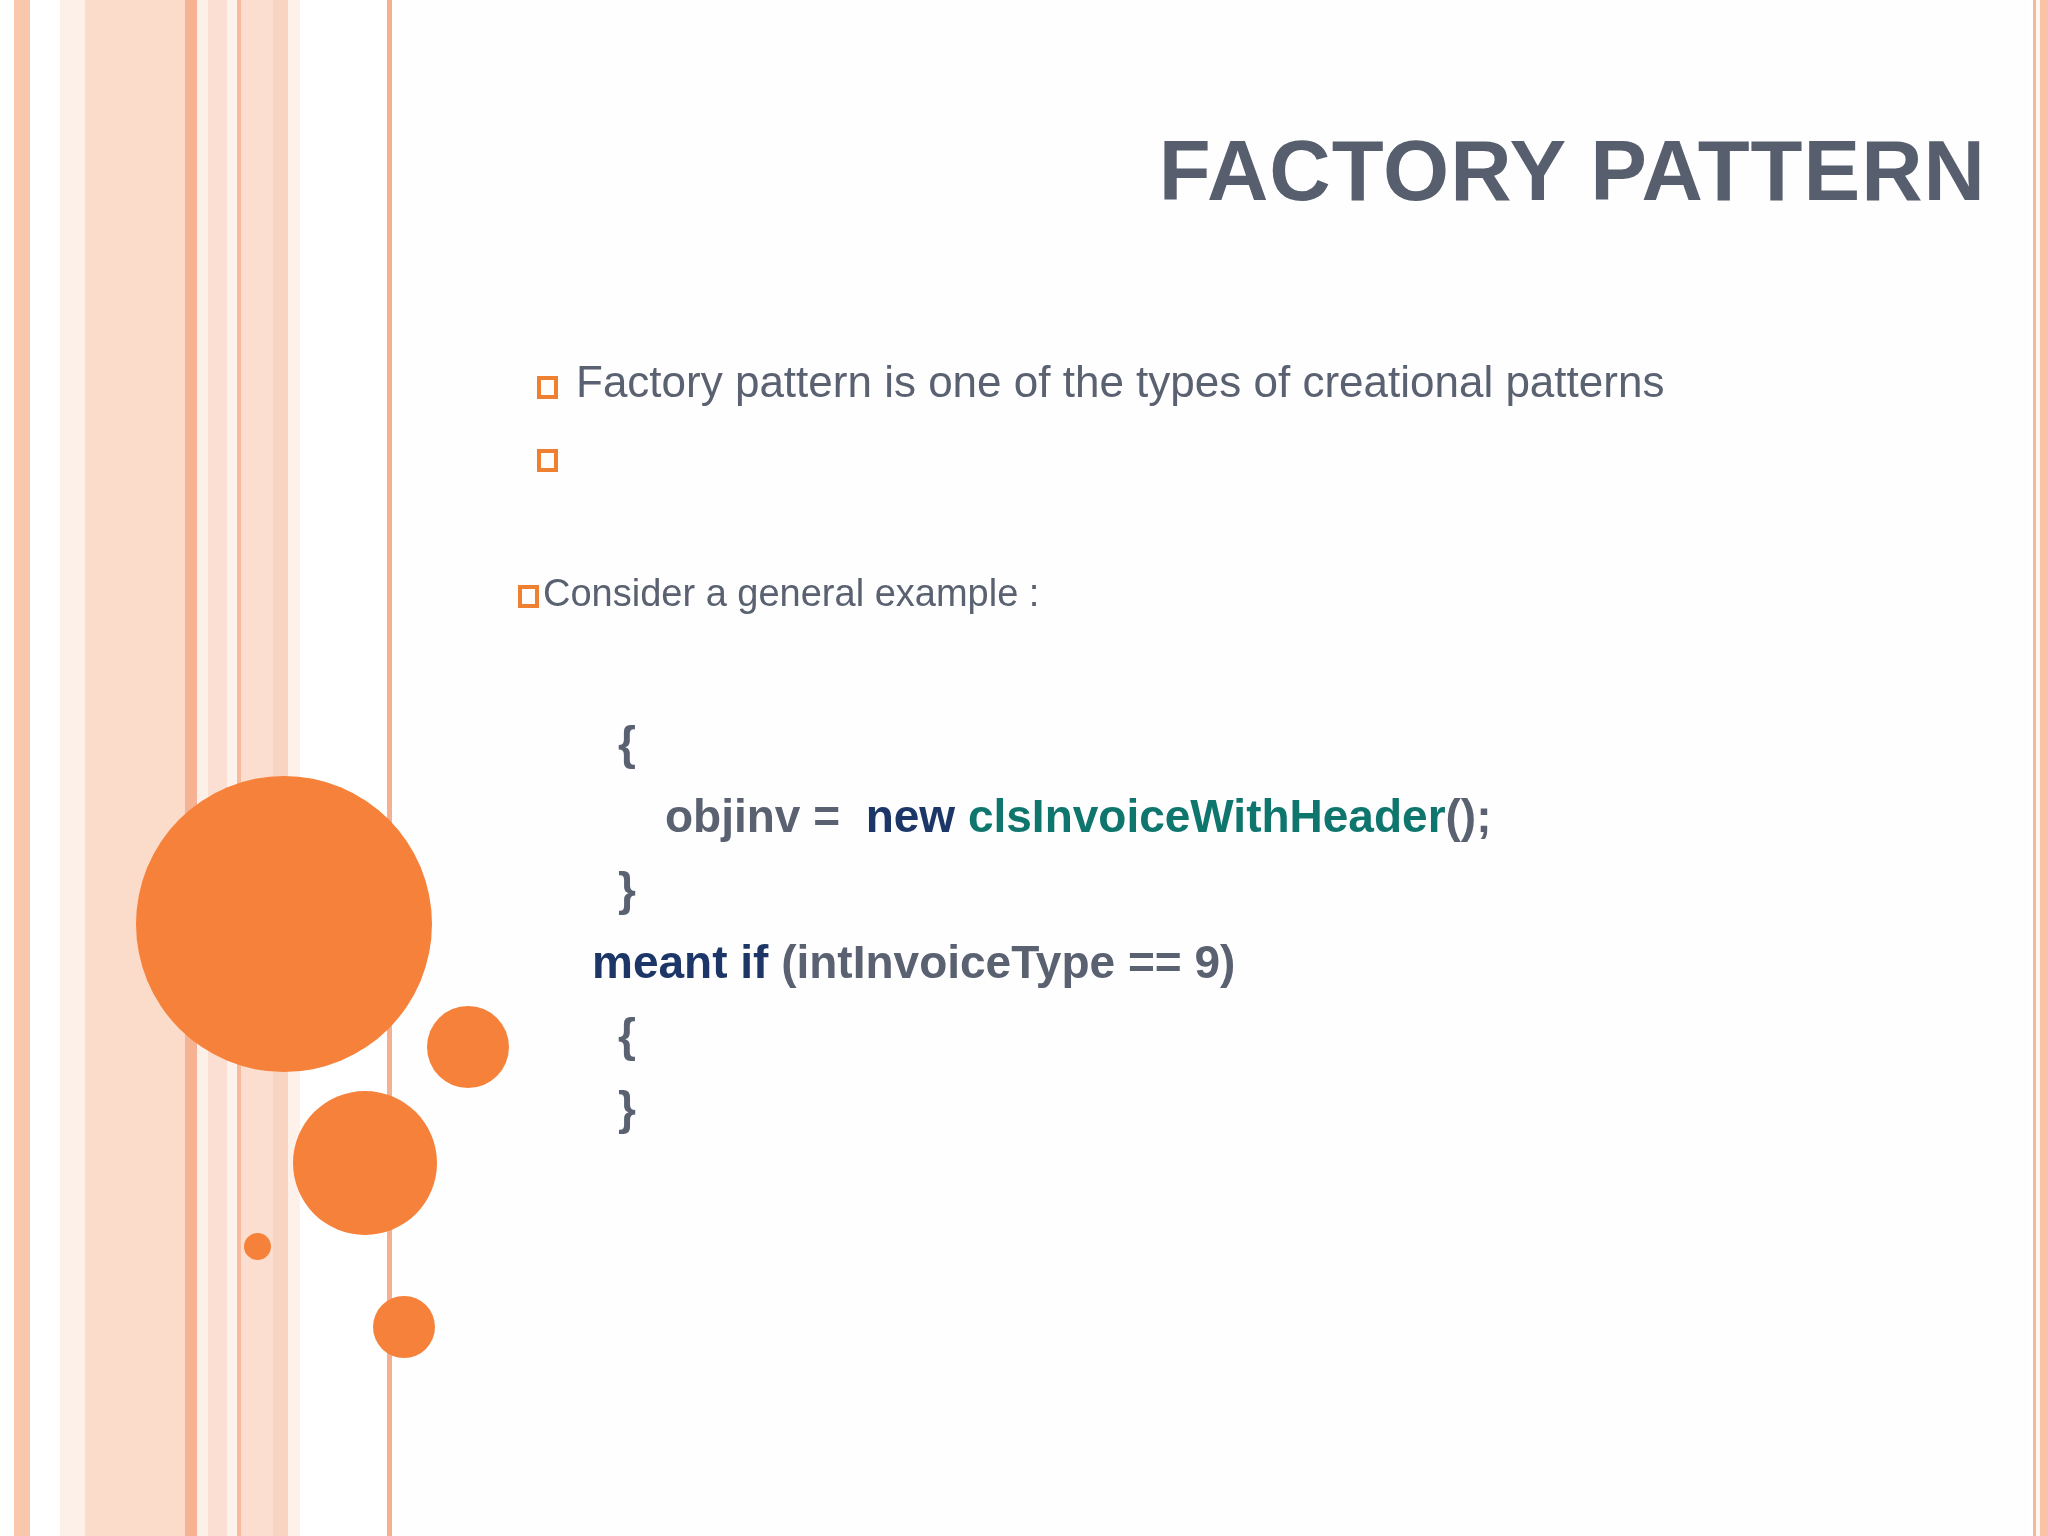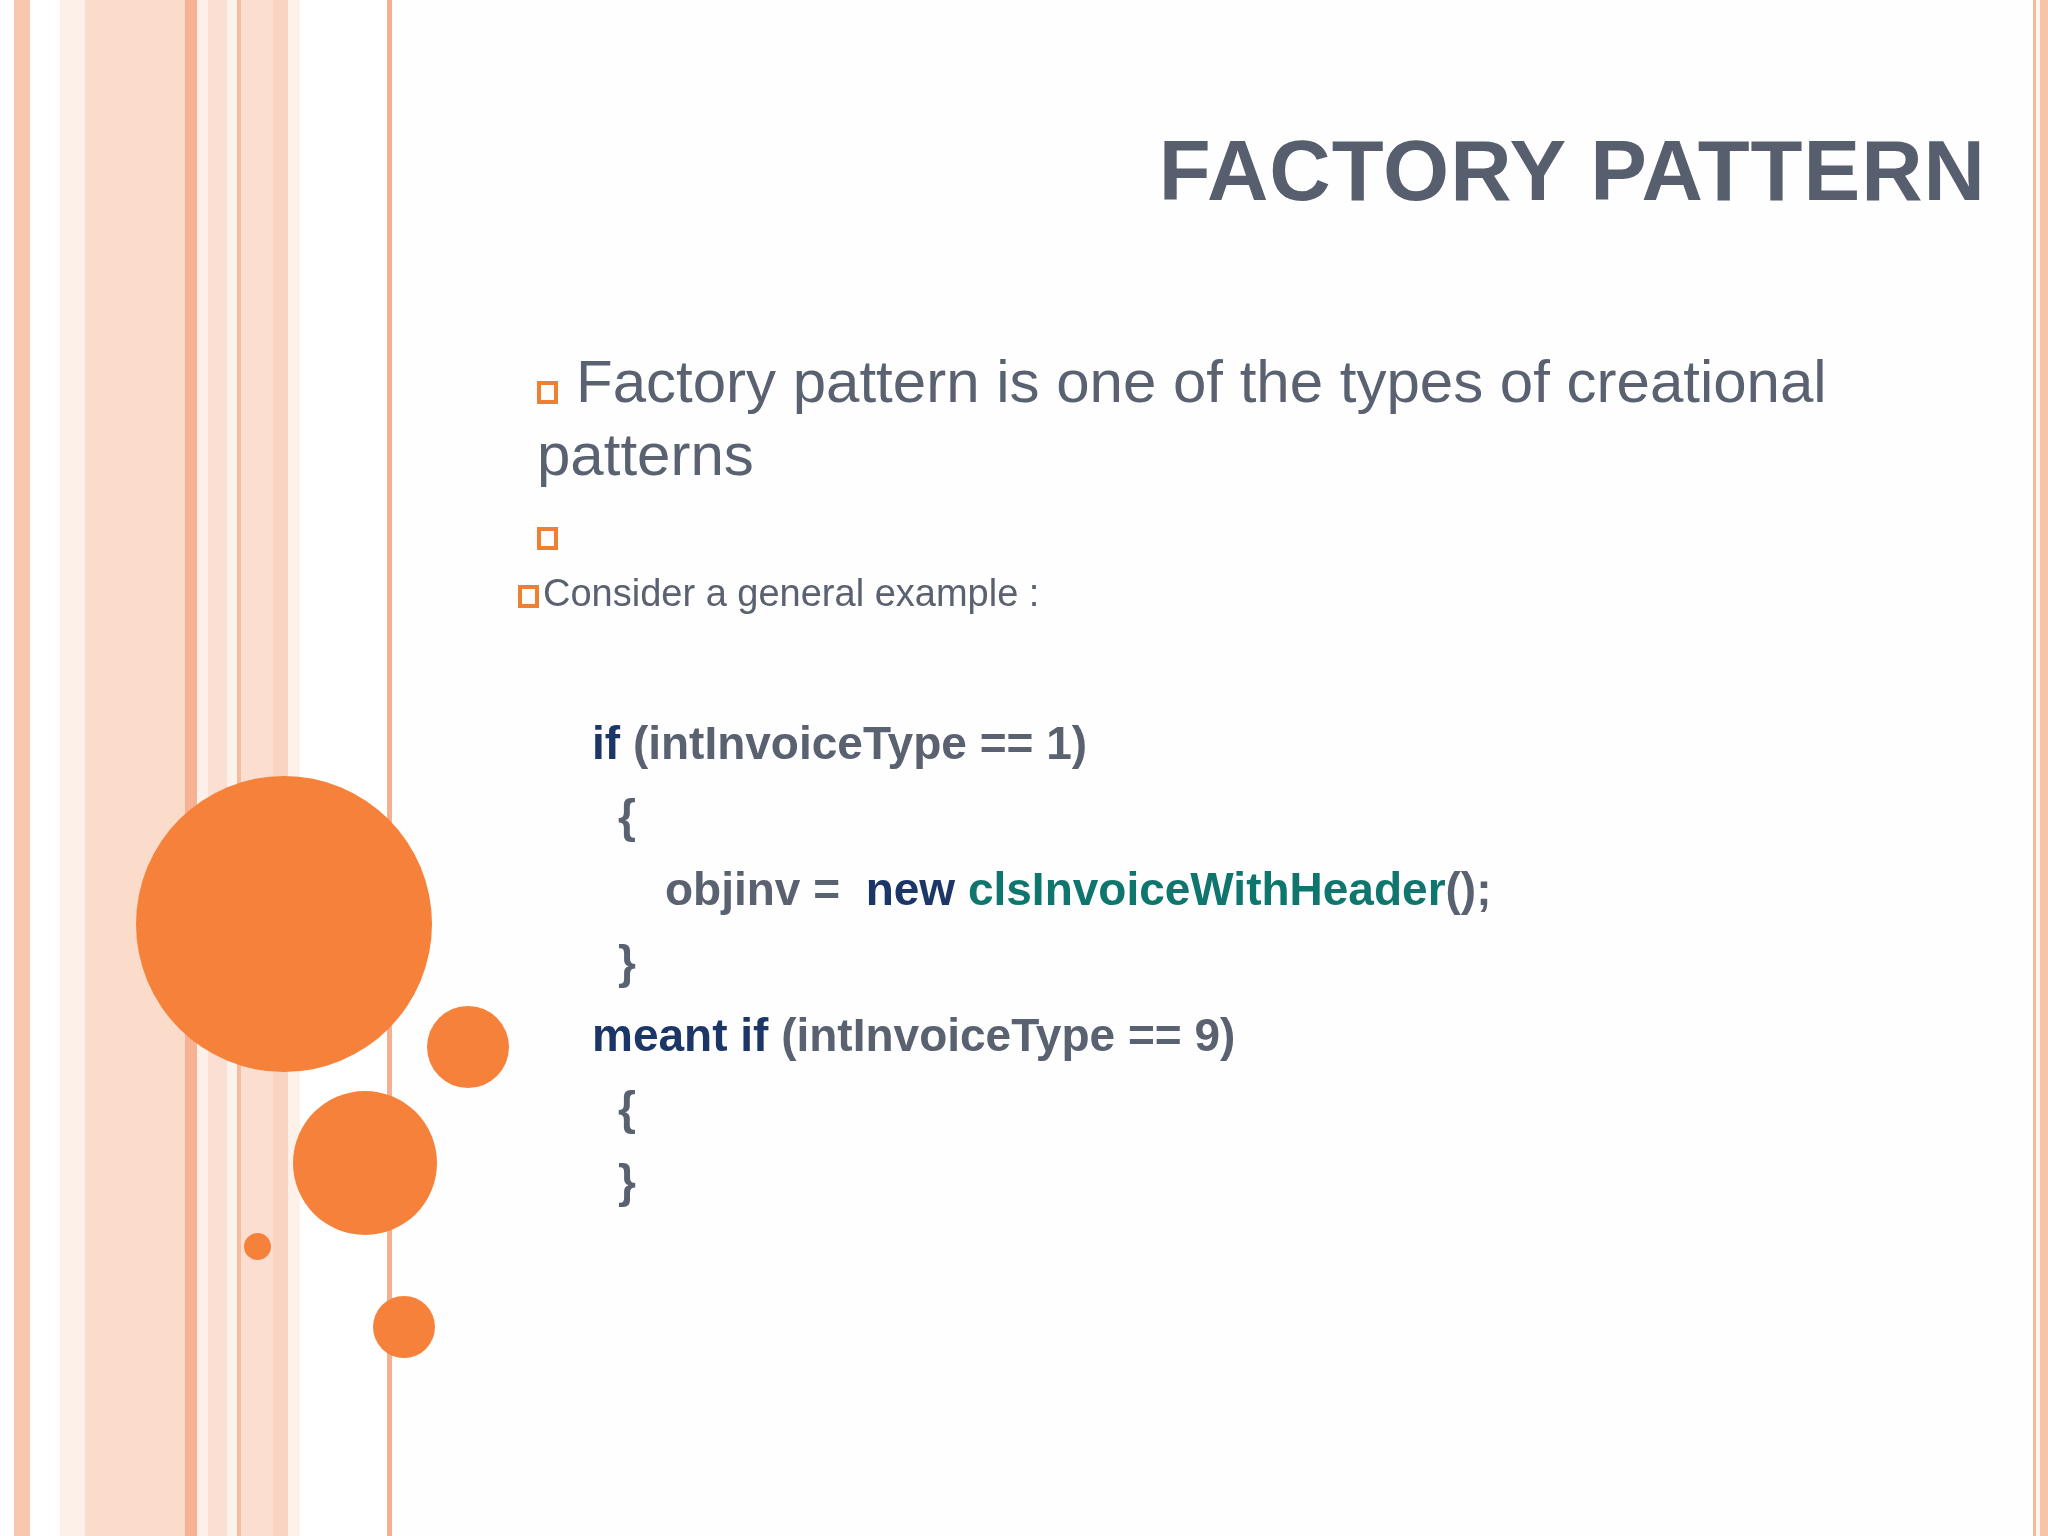--- a/index.html
+++ b/index.html
@@ -53,21 +53,21 @@
 
   
   .title {
     position: absolute; left: 340px; right: 62px; top: 122px;
     text-align: right;
     font-size: 85px; font-weight: bold; letter-spacing: 1px;
     color: #575f6e; z-index: 3;
   }
   .bullet-list {
     position: absolute; left: 537px; top: 345px;
-    font-size: 60px; line-height: 73px; color: #5a6170; z-index: 3;
+    font-size: 44px; line-height: 73px; color: #5a6170; z-index: 3;
   }
   .intro-line {
     position: absolute; left: 518px; top: 557px;
     font-size: 38px; line-height: 73px; color: #5a6170; z-index: 3;
     white-space: pre;
   }
   .sq {
     display: inline-block; width: 13px; height: 15px;
     border: 4px solid #ef8032; background: #fffdfb;
     vertical-align: -2px;
@@ -102,21 +102,20 @@
   <div class="title">FACTORY PATTERN</div>
 
   <div class="bullet-list">
       <div class="bullet-item"><span class="sq"></span><span>Factory pattern is one of the types of creational patterns</span></div>
       <div class="bullet-item"><span class="sq"></span></div>
     </div>
 
   <div class="intro-line"><span class="sq"></span><span>Consider a general example :</span></div>
 
   <div class="code-block">
-      <div class="code-line" style="padding-left: 0px;"><span class="tok-kw">if</span><span class="tok-plain"> (intInvoiceType == 1)</span></div>
       <div class="code-line" style="padding-left: 26px;"><span class="tok-plain">{</span></div>
       <div class="code-line" style="padding-left: 73px;"><span class="tok-plain">objinv =  </span><span class="tok-kw">new</span><span class="tok-plain"> </span><span class="tok-cls">clsInvoiceWithHeader</span><span class="tok-plain">();</span></div>
       <div class="code-line" style="padding-left: 26px;"><span class="tok-plain">}</span></div>
       <div class="code-line" style="padding-left: 0px;"><span class="tok-kw">meant if</span><span class="tok-plain"> (intInvoiceType == 9)</span></div>
       <div class="code-line" style="padding-left: 26px;"><span class="tok-plain">{</span></div>
       <div class="code-line" style="padding-left: 26px;"><span class="tok-plain">}</span></div>
     </div>
 
 </div>
 

